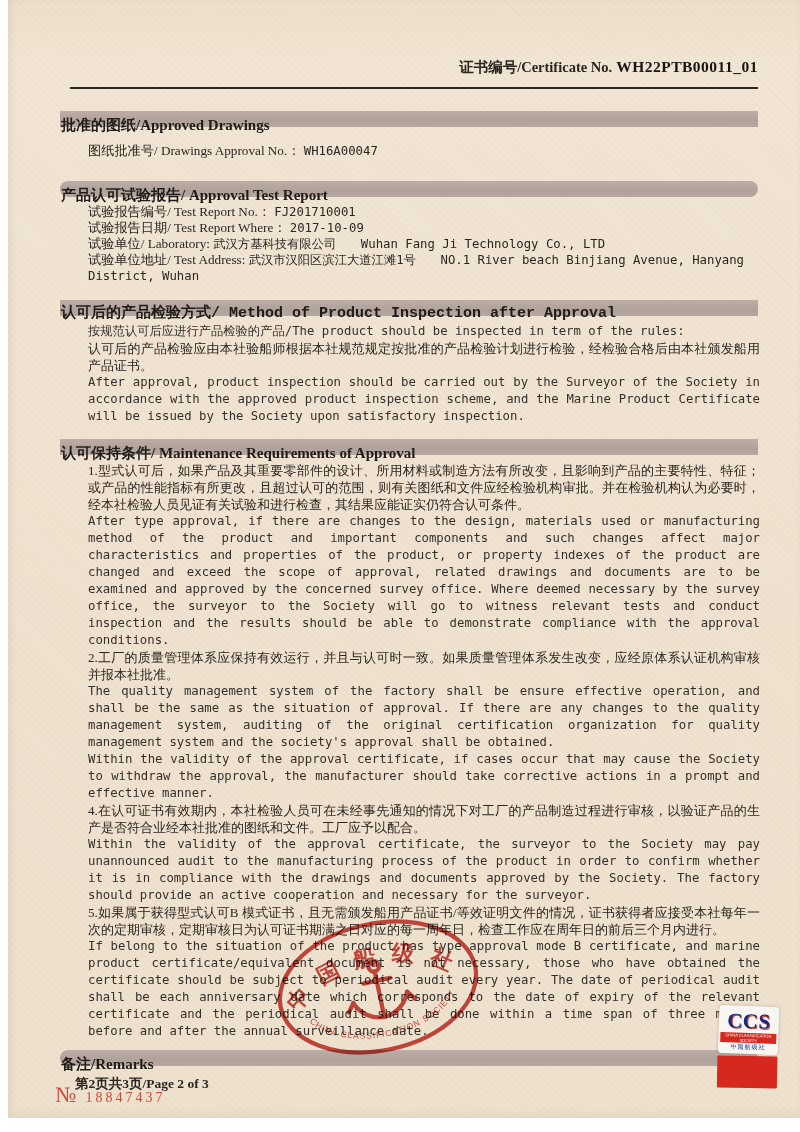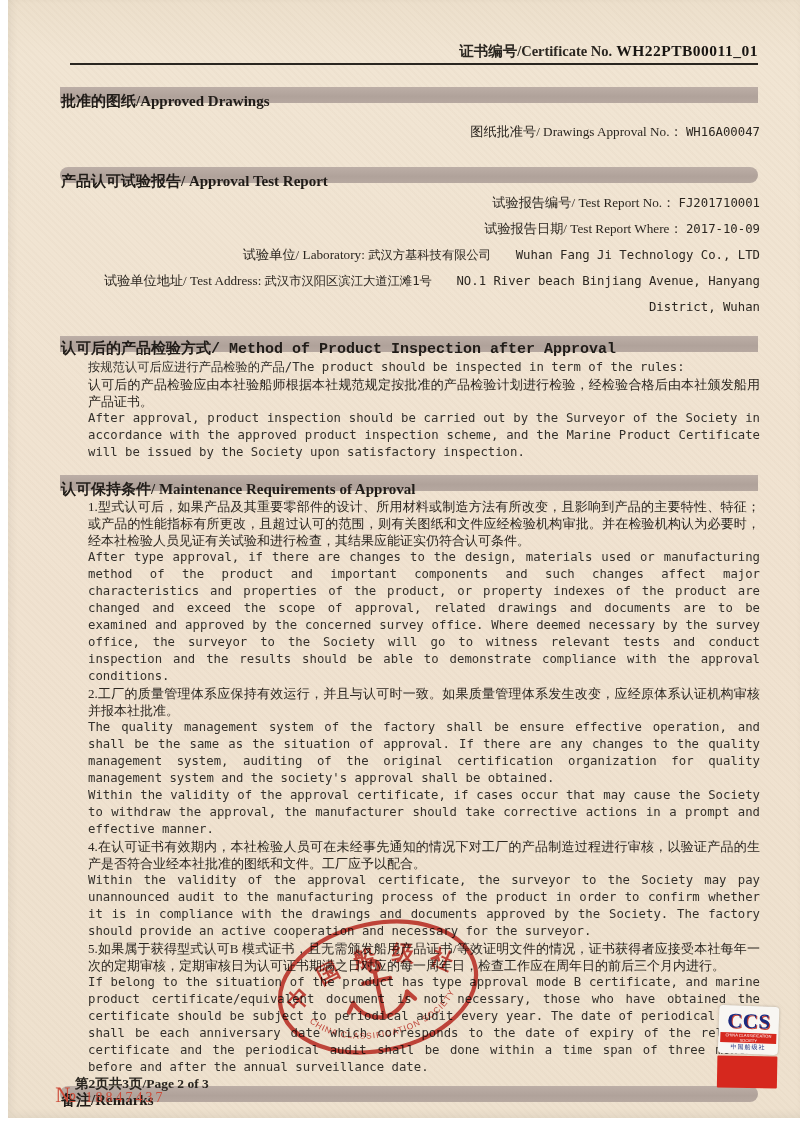--- a/index.html
+++ b/index.html
@@ -7,32 +7,32 @@
               font-family:"Liberation Serif", serif; }
   .paper {
     position:absolute; left:8px; top:0; right:0; bottom:14px;
     background:
       repeating-linear-gradient(45deg, rgba(120,90,60,0.025) 0 2px, rgba(255,255,255,0) 2px 5px),
       linear-gradient(180deg,#ecdfcb 0%, #f1e5d3 5%, #f0e2d0 55%, #eee1ce 100%);
     box-shadow: inset 3px -3px 8px rgba(0,0,0,0.06);
   }
   .content { position:absolute; left:52px; top:0; width:698px; }
 
-  .cert-row { margin-top:42px; text-align:right; padding-bottom:2px;
+  .cert-row { margin-top:58px; text-align:right; padding-bottom:10px;
               border-bottom:2.5px solid #2a2620; margin-left:10px;font-family:Liberation Serif, serif; }
   .cert-label { font-size:14.5px; font-weight:bold; color:#2a2620; }
   .cert-no { font-size:15.5px; font-weight:bold; color:#181512; letter-spacing:0.5px; }
 
   .bar {
     margin-top:22px; height:16px; line-height:28px; padding-left:1px;
     background:linear-gradient(180deg,#bcaea6,#b0a29a 60%,#b6a8a0);
     font-size:15px; font-weight:bold; color:#201c18;
   }
 
-  .kv-row { font-size:13.2px; color:#2b2username:#2b2620; color:#2b2620; line-height:26px;text-align:right; }
+  .kv-row { font-size:13.2px; color:#2b2username:#2b2620; color:#2b2620; line-height:15px; }
   .kv-label { color:#2b2620; }
   .kv-value { font-family:"DejaVu Sans Mono", monospace; font-size:12.3px; color:#2b2620; }
 
   .body-block { margin-top:7px; margin-left:28px; width:672px; }
   p.cn { font-size:13px; color:#2b2620; line-height:17px; text-align:justify; }
   p.en { font-family:"DejaVu Sans Mono", monospace; font-size:12.3px; color:#33302b;
          line-height:17px; text-align:justify; }
 
   .footer-page { position:absolute; left:67px; top:1075px; font-size:13.5px;
                  font-weight:bold; color:#2a2620; }

